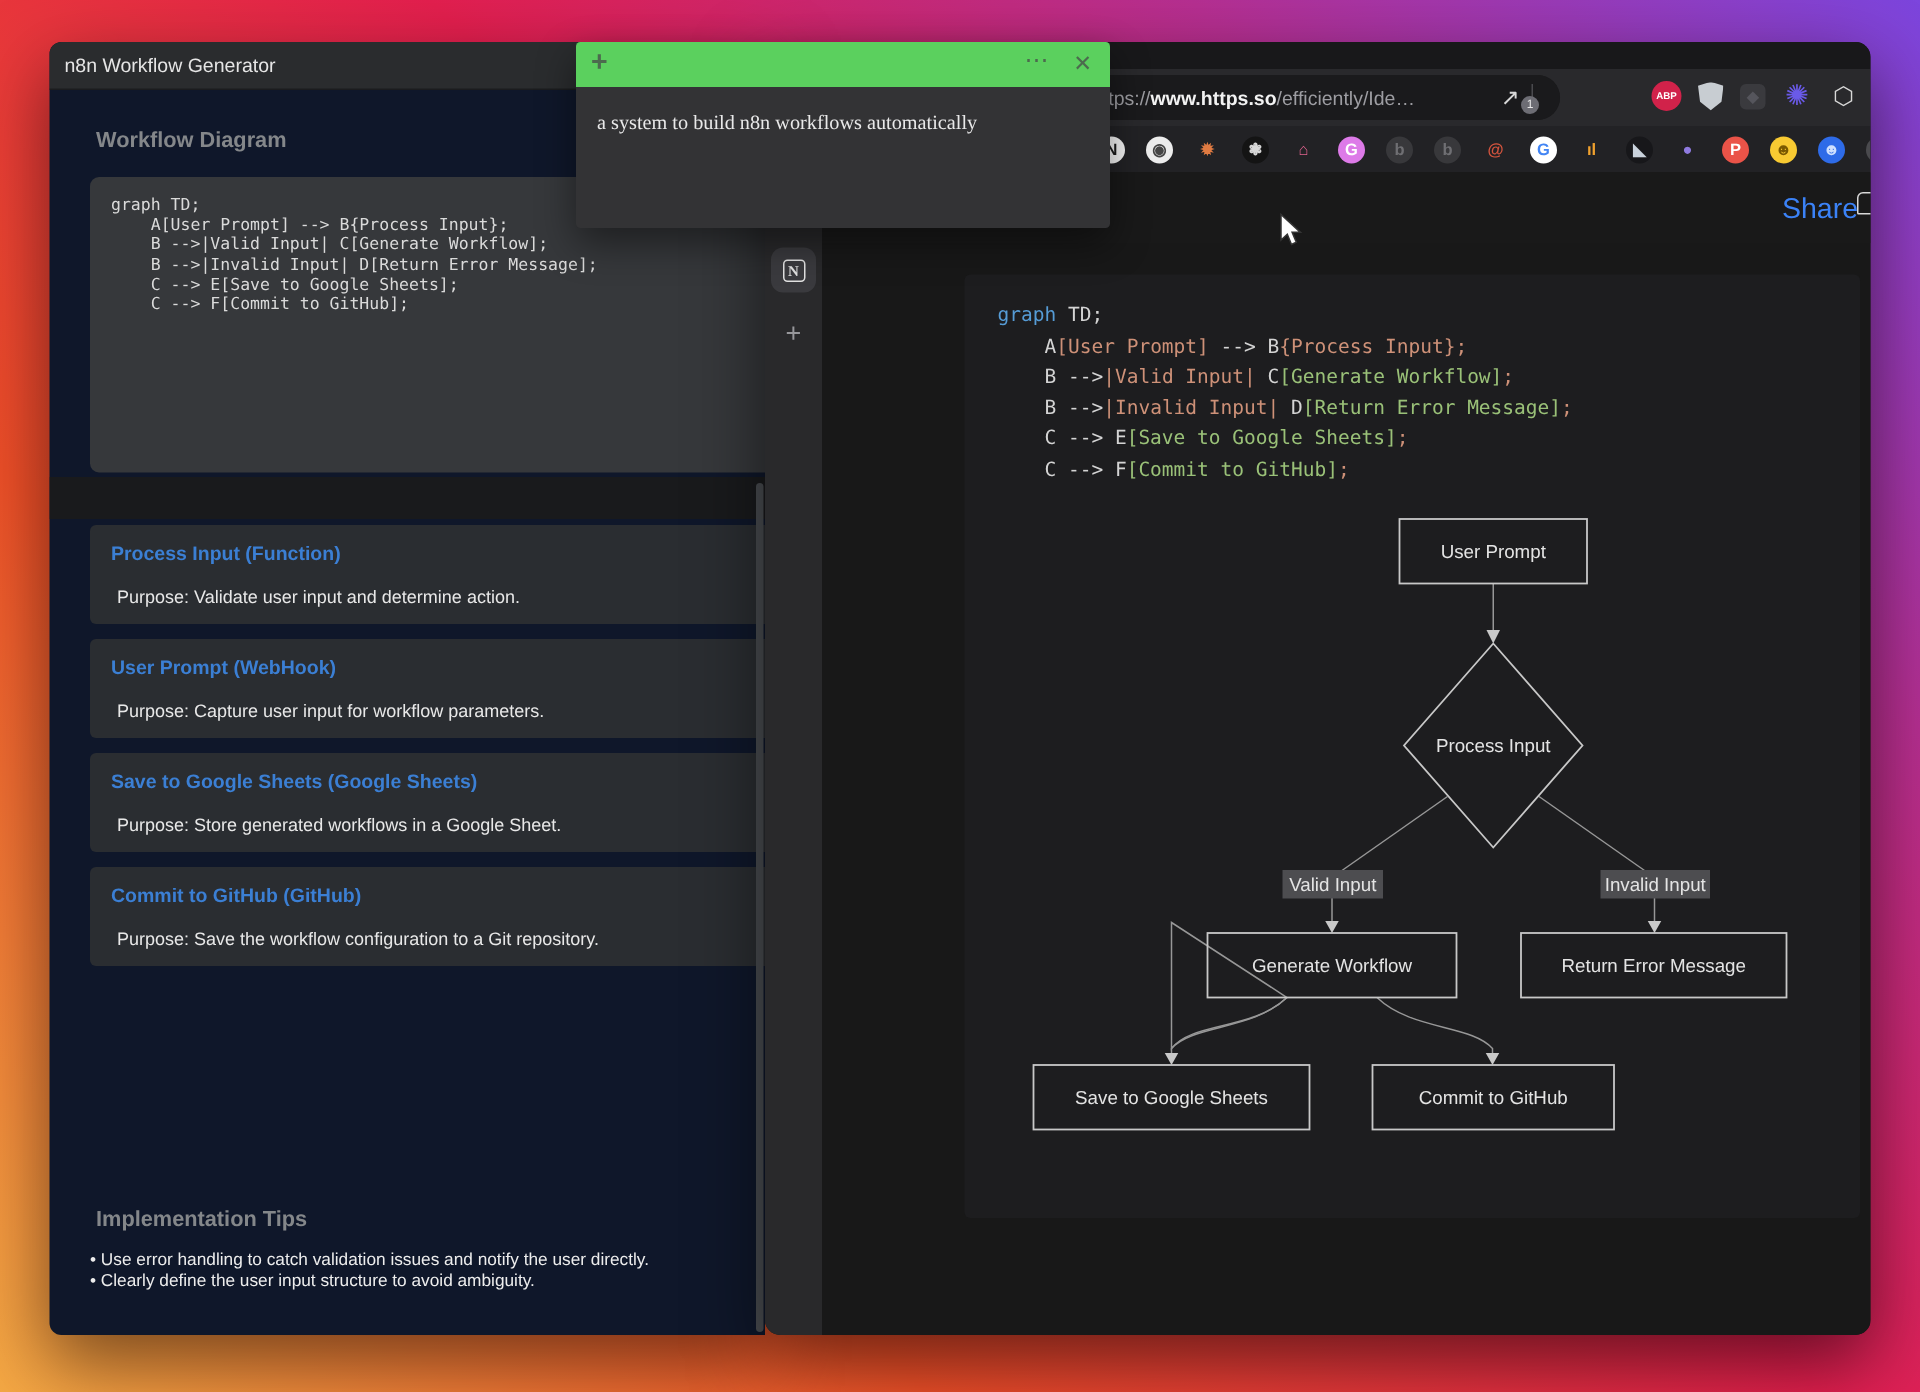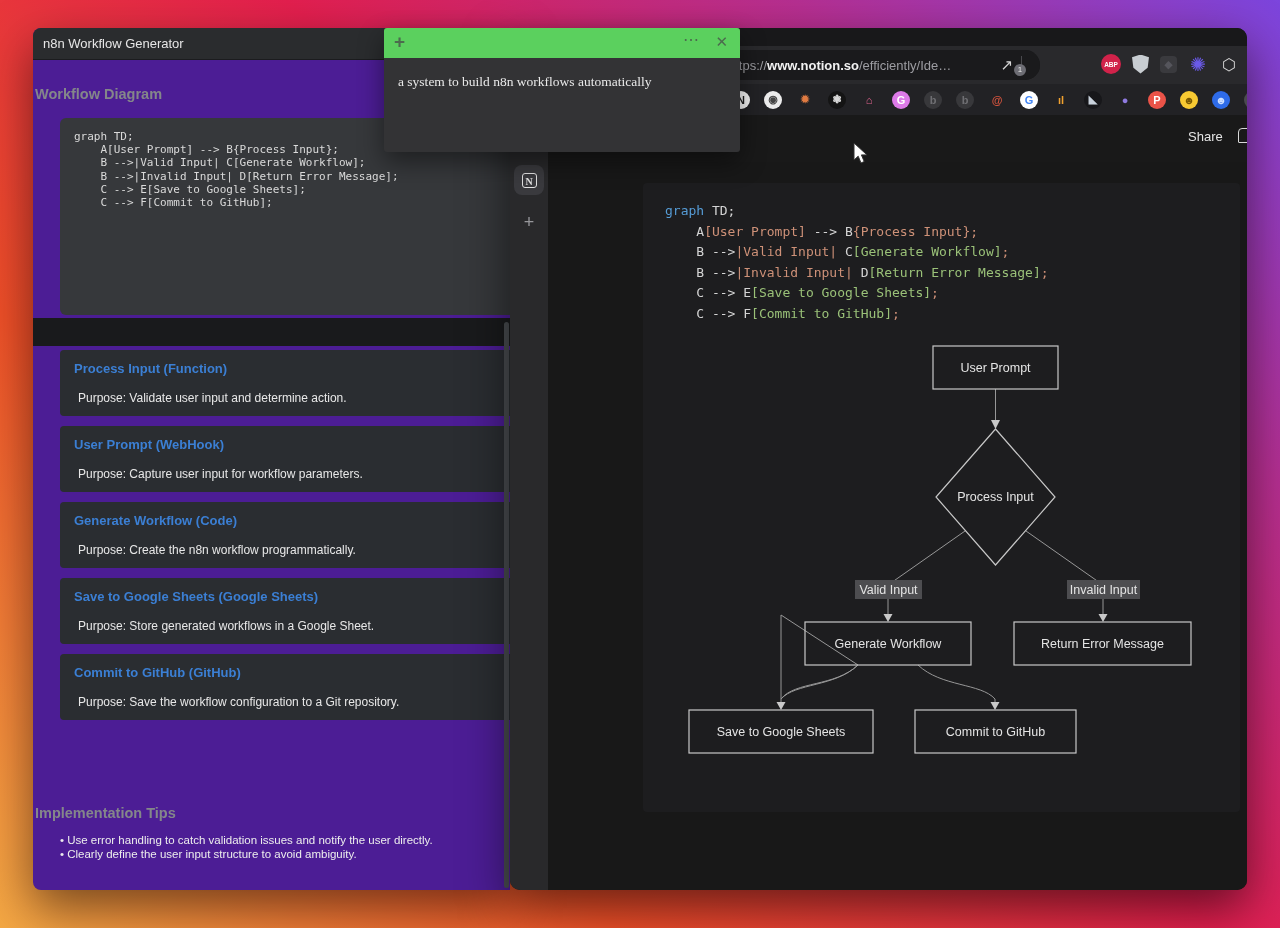--- a/index.html
+++ b/index.html
@@ -14,30 +14,30 @@
   *{margin:0;padding:0;box-sizing:border-box;}
   html,body{width:1280px;height:928px;overflow:hidden;}
   body{
     font-family:"Liberation Sans",sans-serif;
     background:linear-gradient(225deg,#7c45dd 0%,#b62f91 22%,#e31f4e 45%,#ee4f28 72%,#f4a844 100%);
     position:relative;
   }
   
   .app-window{
     position:absolute;left:33px;top:28px;width:477px;height:862px;
-    background:#4c1d95;border-radius:8px 0 0 8px;overflow:hidden;
+    background:#0f172a;border-radius:8px 0 0 8px;overflow:hidden;
     box-shadow:0 18px 48px rgba(0,0,0,.5);
   }
   .app-titlebar{
     height:32px;background:#2a2c2e;border-bottom:1px solid #1b1c1e;
     display:flex;align-items:center;padding-left:10px;
     color:#e6e6e6;font-size:13px;
   }
   .app-heading{
-    position:absolute;left:2px;color:#84878a;font-size:14.5px;font-weight:bold;
+    position:absolute;left:31px;color:#84878a;font-size:14.5px;font-weight:bold;
   }
   .h-diagram{top:58px;}
   .h-tips{top:777px;}
   .app-code{
     position:absolute;left:27px;top:90px;width:450px;height:197px;
     background:#36383b;border-radius:6px 0 0 6px;
     padding:12px 14px;
     font-family:"DejaVu Sans Mono",monospace;font-size:11px;line-height:13.2px;
     color:#dadada;white-space:pre;overflow:hidden;
   }
@@ -110,21 +110,21 @@
     display:flex;align-items:center;justify-content:center;
   }
   .notion-glyph{
     width:15px;height:15px;border:1.5px solid #e2e2e2;border-radius:3px;
     color:#e2e2e2;font-size:10px;font-weight:bold;line-height:15px;text-align:center;
     font-family:"Liberation Serif",serif;
   }
   .sb-plus{position:absolute;left:0;top:97px;width:38px;text-align:center;color:#97979b;font-size:18px;}
   .notion-page{position:absolute;left:38px;top:87px;width:699px;height:775px;background:#181818;}
   .n-header{position:absolute;left:0;top:0;width:699px;height:47px;background:#191919;}
-  .n-share{position:absolute;left:640px;top:14px;color:#e5e5e5;font-size:13px;}
+  .n-share{position:absolute;left:640px;top:14px;color:#3b82f6;font-size:19px;}
   .n-comment-icon{
     position:absolute;left:690px;top:13px;width:17px;height:15px;
     border:1.5px solid #d8d8d8;border-radius:4px 4px 4px 1px;
   }
   .embed{
     position:absolute;left:95px;top:68px;width:597px;height:629px;
     background:#1d1d1f;border-radius:4px;
   }
   .n-code{
     position:absolute;left:22px;top:18px;
@@ -175,24 +175,20 @@
   <div class="cards" id="cards">
       <div class="card">
         <h3>Process Input (Function)</h3>
         <p>Purpose: Validate user input and determine action.</p>
       </div>
       <div class="card">
         <h3>User Prompt (WebHook)</h3>
         <p>Purpose: Capture user input for workflow parameters.</p>
       </div>
       <div class="card">
-        <h3>Generate Workflow (Code)</h3>
-        <p>Purpose: Create the n8n workflow programmatically.</p>
-      </div>
-      <div class="card">
         <h3>Save to Google Sheets (Google Sheets)</h3>
         <p>Purpose: Store generated workflows in a Google Sheet.</p>
       </div>
       <div class="card">
         <h3>Commit to GitHub (GitHub)</h3>
         <p>Purpose: Save the workflow configuration to a Git repository.</p>
       </div>
     </div>
   <h2 class="app-heading h-tips">Implementation Tips</h2>
   <ul class="tips" id="tips">
@@ -200,21 +196,21 @@
       <li>• Clearly define the user input structure to avoid ambiguity.</li>
     </ul>
   <div class="app-scrollbar"></div>
 </div>
 
 <div class="browser-window">
   <div class="tabstrip"></div>
   <div class="toolbar">
     <div class="urlbar">
       <span class="url-scheme">https://</span>
-        <span class="url-host">www.notion.so</span>
+        <span class="url-host">www.https.so</span>
         <span class="url-path">/efficiently/Ide…</span>
       <div class="url-actions">
         <span class="share-glyph">↗</span>
         <span class="url-sep"></span>
         <span style="position:relative;">
           <span class="brave-shield"></span>
           <span class="brave-badge">1</span>
         </span>
       </div>
     </div>

